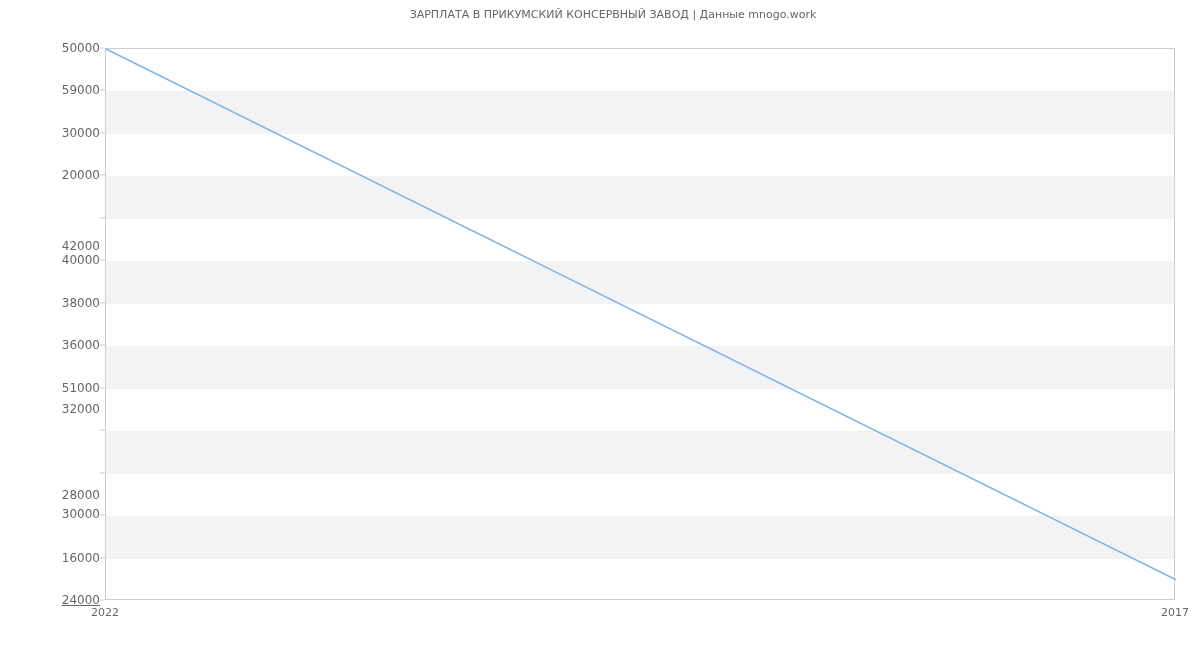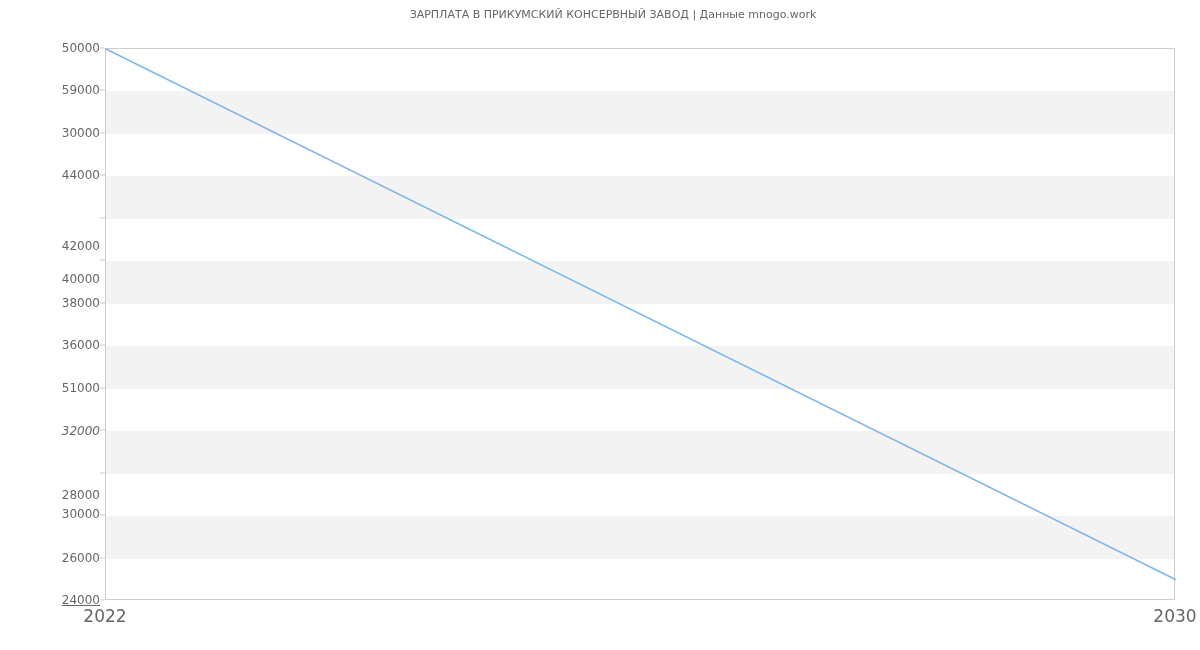--- a/index.html
+++ b/index.html
@@ -54,21 +54,21 @@
     position: absolute;
     left: 100px;
     width: 5px;
     height: 1px;
     background: #cccccc;
     transform: translateY(-0.5px);
   }
   .x-tick-label {
     position: absolute;
     top: 606px;
-    font-size: 17px;
+    font-size: 11px;
     color: #666666;
     transform: translateX(-50%);
   }
   svg.line-layer {
     position: absolute;
     left: 0;
     top: 0;
     width: 100%;
     height: 100%;
     overflow: visible;
@@ -76,51 +76,51 @@
 </style>
 </head>
 <body>
 
 <div class="chart-wrap">
   <div class="title">ЗАРПЛАТА В  ПРИКУМСКИЙ КОНСЕРВНЫЙ ЗАВОД | Данные mnogo.work</div>
 
   <div id="y-axis-group">
       <div class="y-tick-label" style="top: 600px; text-decoration: underline;">24000</div>
       <div class="y-tick-mark" style="top: 600px;"></div>
-      <div class="y-tick-label" style="top: 557.538px;">26000</div>
+      <div class="y-tick-label" style="top: 557.538px;">16000</div>
       <div class="y-tick-mark" style="top: 557.538px;"></div>
       <div class="y-tick-label" style="top: 495px;">28000</div>
       <div class="y-tick-mark" style="top: 515.077px;"></div>
       <div class="y-tick-label" style="top: 472.615px; margin-top: 41px;">30000</div>
       <div class="y-tick-mark" style="top: 472.615px;"></div>
-      <div class="y-tick-label" style="top: 431px; font-style: italic;">32000</div>
+      <div class="y-tick-label" style="top: 409px;">32000</div>
       <div class="y-tick-mark" style="top: 430.154px;"></div>
       <div class="y-tick-label" style="top: 387.692px;">51000</div>
       <div class="y-tick-mark" style="top: 387.692px;"></div>
       <div class="y-tick-label" style="top: 345.231px;">36000</div>
       <div class="y-tick-mark" style="top: 345.231px;"></div>
       <div class="y-tick-label" style="top: 302.769px;">38000</div>
       <div class="y-tick-mark" style="top: 302.769px;"></div>
-      <div class="y-tick-label" style="top: 260.308px; margin-top: 19px;">40000</div>
+      <div class="y-tick-label" style="top: 260.308px;">40000</div>
       <div class="y-tick-mark" style="top: 260.308px;"></div>
       <div class="y-tick-label" style="top: 217.846px; margin-top: 28px;">42000</div>
       <div class="y-tick-mark" style="top: 217.846px;"></div>
-      <div class="y-tick-label" style="top: 175.385px;">44000</div>
+      <div class="y-tick-label" style="top: 175.385px;">20000</div>
       <div class="y-tick-mark" style="top: 175.385px;"></div>
       <div class="y-tick-label" style="top: 132.923px;">30000</div>
       <div class="y-tick-mark" style="top: 132.923px;"></div>
       <div class="y-tick-label" style="top: 90.4615px;">59000</div>
       <div class="y-tick-mark" style="top: 90.4615px;"></div>
       <div class="y-tick-label" style="top: 48px;">50000</div>
       <div class="y-tick-mark" style="top: 48px;"></div>
     </div>
 
   <div id="x-axis-group">
       <div class="x-tick-label" style="left: 105px;">2022</div>
-      <div class="x-tick-label" style="left: 1175px;">2030</div>
+      <div class="x-tick-label" style="left: 1175px;">2017</div>
     </div>
 
   <div class="plot">
     <div id="bands">
         <div class="band" style="top: 467.077px; height: 42.4615px;"></div>
         <div class="band" style="top: 382.154px; height: 42.4615px;"></div>
         <div class="band" style="top: 297.231px; height: 42.4615px;"></div>
         <div class="band" style="top: 212.308px; height: 42.4615px;"></div>
         <div class="band" style="top: 127.385px; height: 42.4615px;"></div>
         <div class="band" style="top: 42.4615px; height: 42.4615px;"></div>

